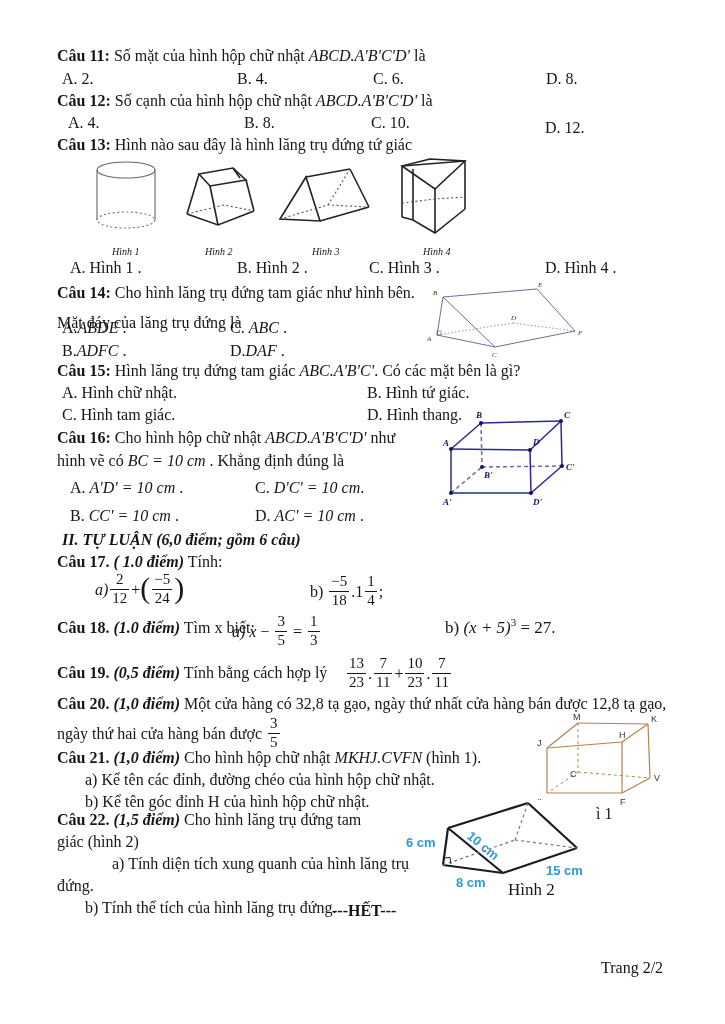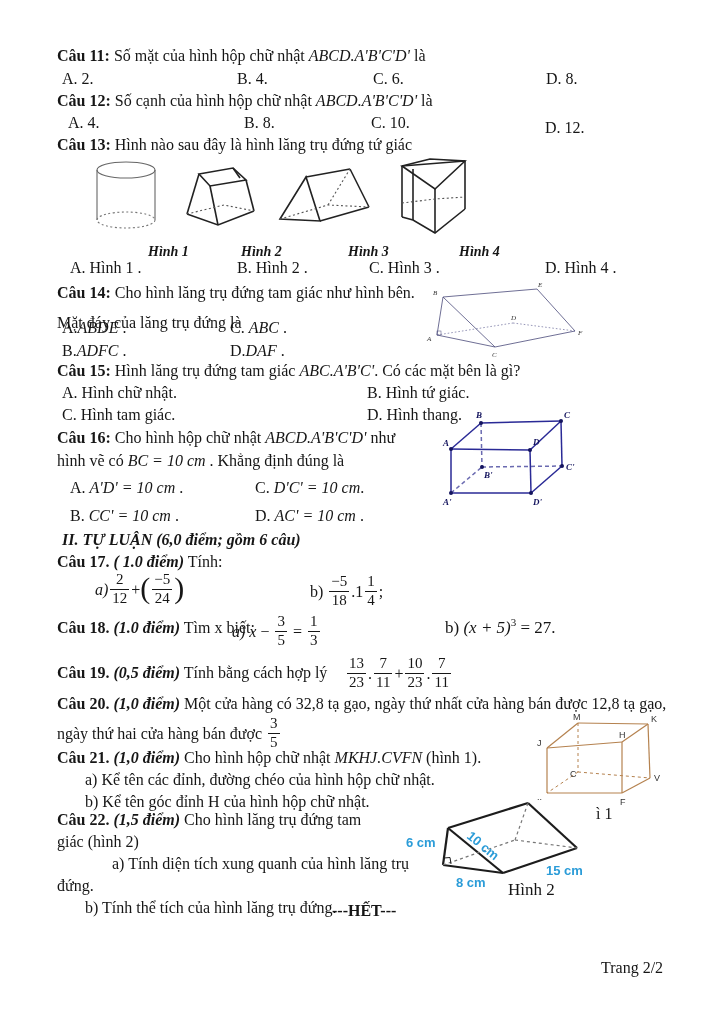--- a/index.html
+++ b/index.html
@@ -8,21 +8,21 @@
     position:relative;width:725px;height:1024px;background:#ffffff;
     font-family:"Liberation Serif","DejaVu Serif",serif;font-size:16px;color:#161616;
     overflow:hidden;margin:0 auto;
   }
   .abs{position:absolute;white-space:nowrap;line-height:20px;}
   .wrap{position:absolute;line-height:30px;}
   .b{font-weight:bold;}
   .i{font-style:italic;}
   .bi{font-weight:bold;font-style:italic;}
   .m{font-style:italic;}
-  .cap{font-size:14px;font-weight:bold;font-style:italic;margin-left:36px;}
+  .cap{font-size:10px;font-weight:normal;font-style:italic;}
   .frac{display:inline-block;text-align:center;vertical-align:middle;line-height:1.05;
         font-size:15px;margin:0 2px;position:relative;top:-2px;}
   .fnum{display:block;padding:0 2px 1px;}
   .fden{display:block;border-top:1px solid #161616;padding:1px 2px 0;}
   .bigp{font-size:30px;font-weight:400;vertical-align:middle;position:relative;top:-3px;}
   .sup{font-size:11px;vertical-align:super;line-height:0;}
   svg{position:absolute;overflow:visible;}
   .lnK{stroke:#222;stroke-width:1.6;fill:none;}
   .lnKd{stroke:#555;stroke-width:1.1;fill:none;stroke-dasharray:2,2.5;}
   .lnC{stroke:#666;stroke-width:1.1;fill:none;}

